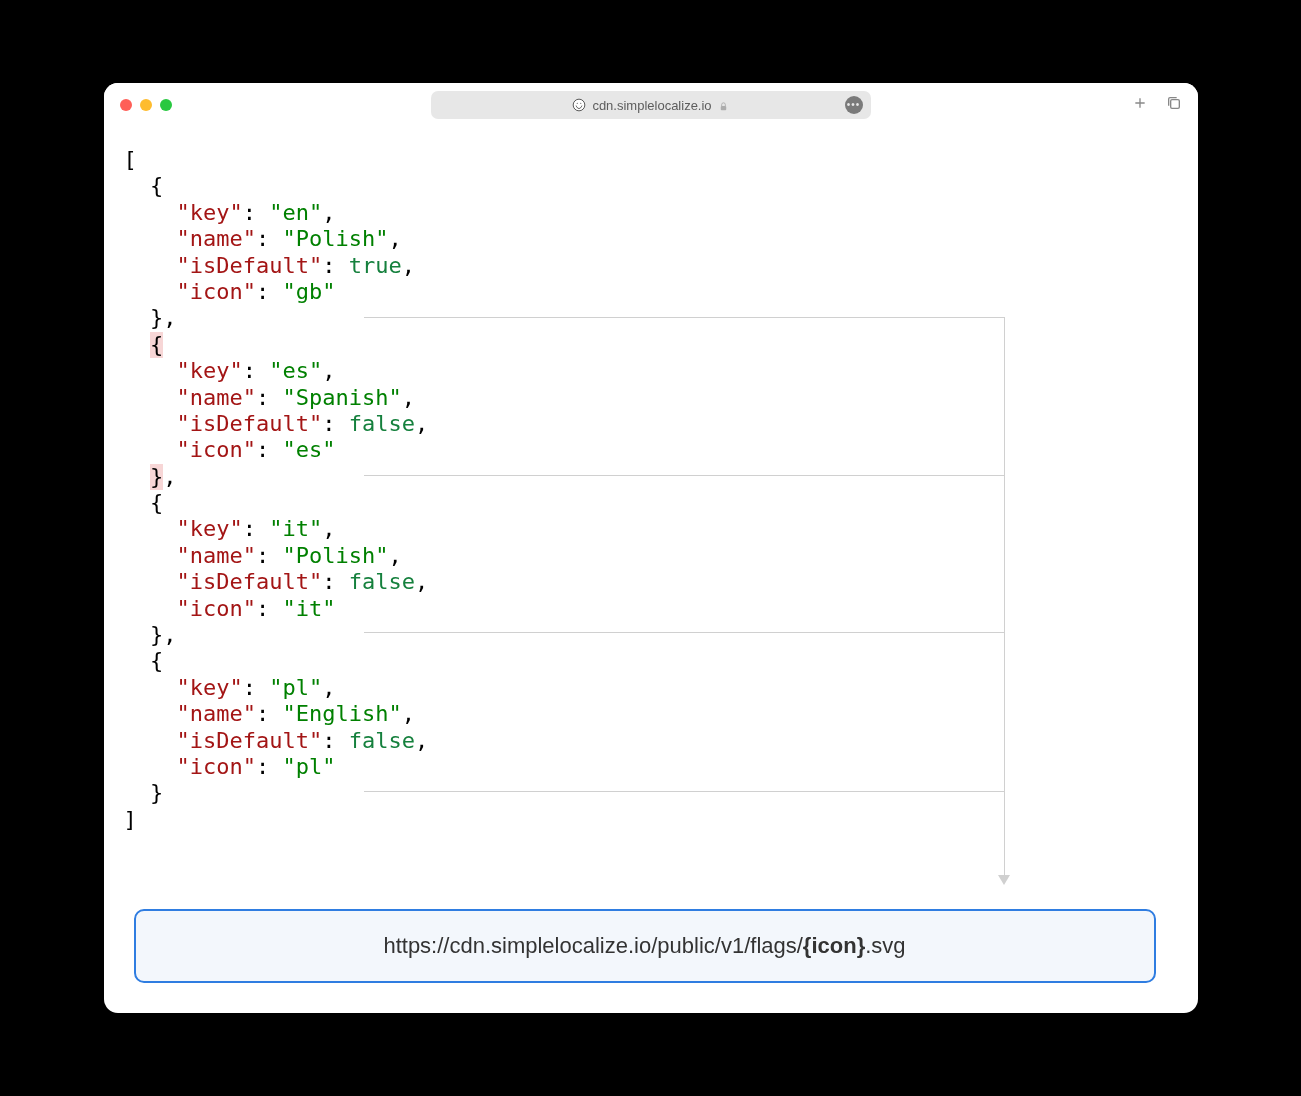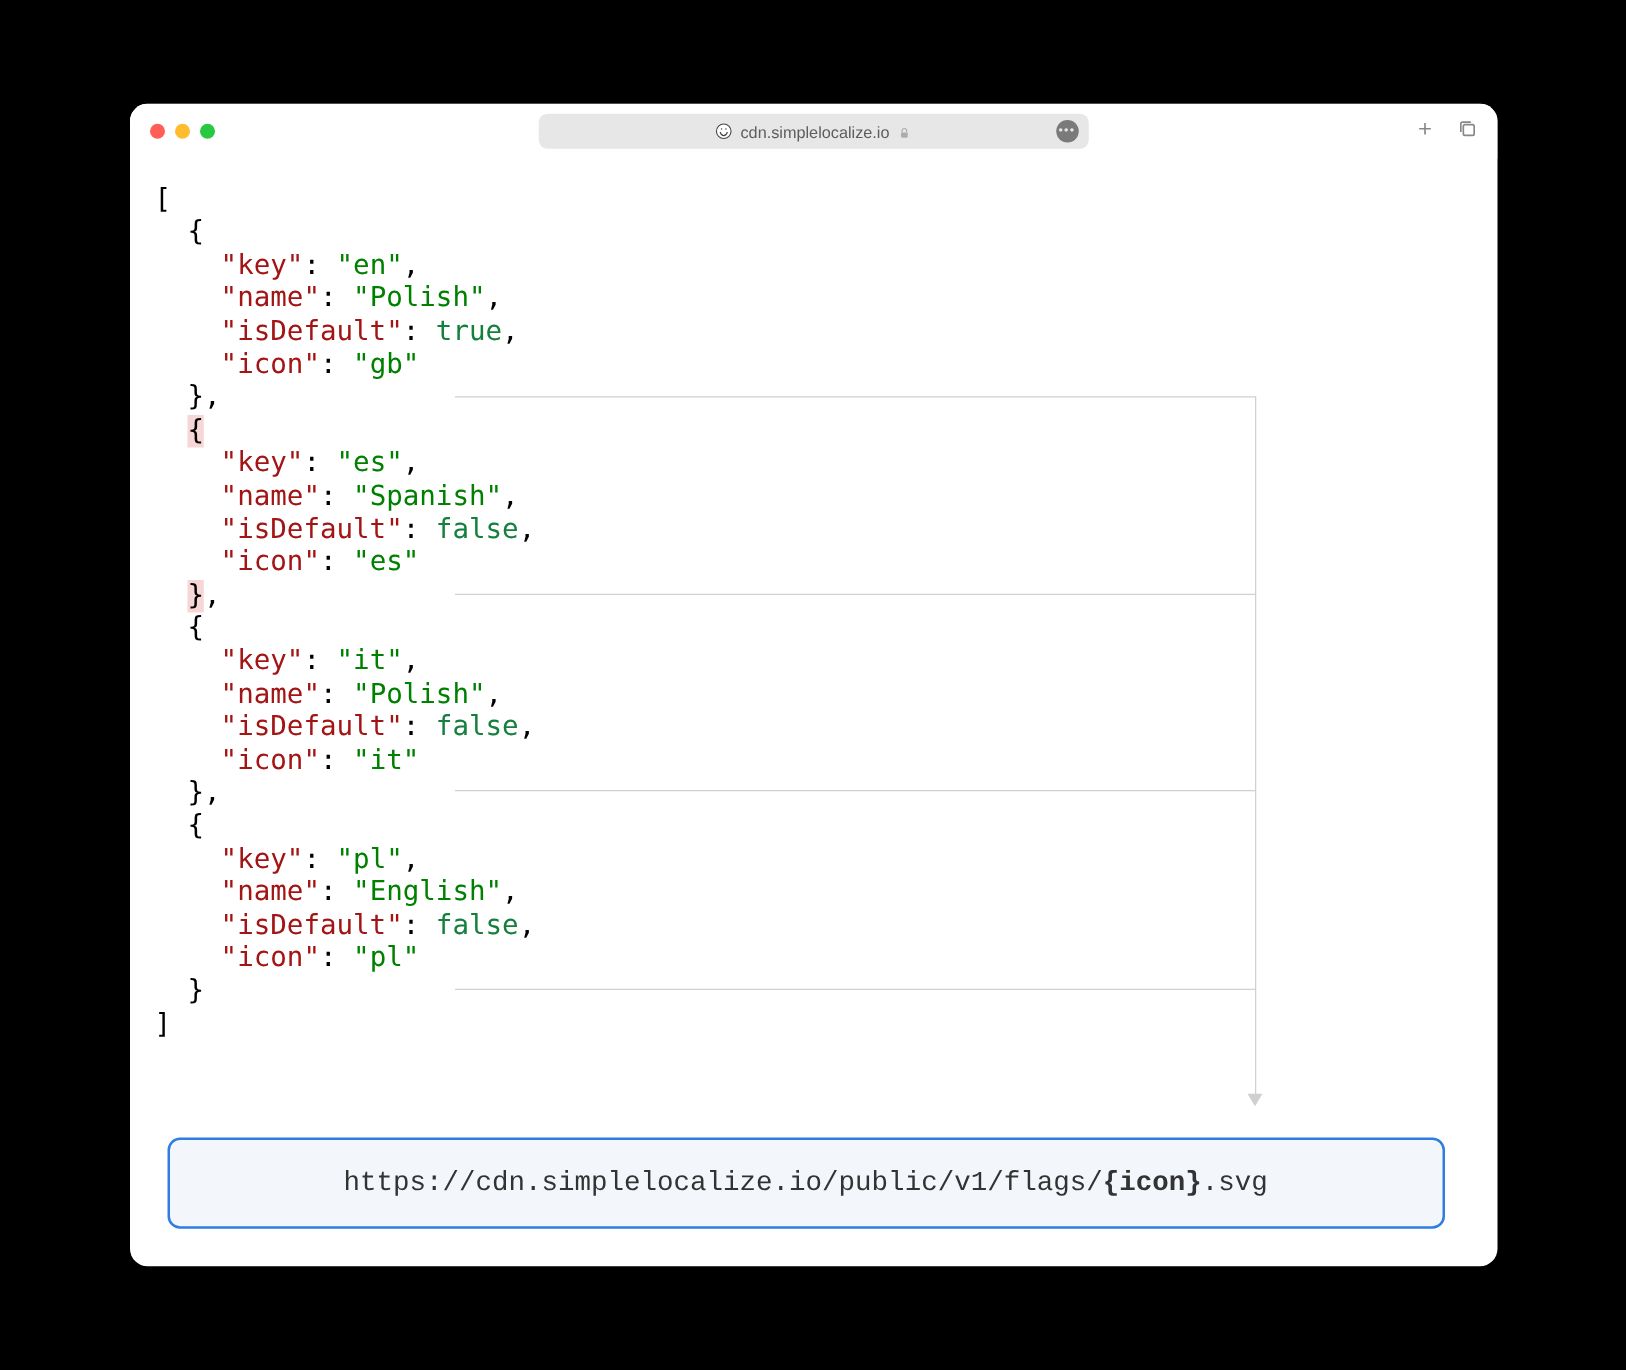--- a/index.html
+++ b/index.html
@@ -143,21 +143,21 @@
     }
     .url-box {
       position: absolute;
       bottom: 30px;
       left: 30px;
       right: 42px;
       background: #f3f7fc;
       border: 2px solid #2f7de1;
       border-radius: 10px;
       padding: 22px 20px;
-      font-family: Liberation Mono, monospace;
+      font-family: Liberation Sans, sans-serif;
       font-size: 22px;
       text-align: center;
       color: #333;
     }
     .url-box .placeholder {
       font-weight: bold;
     }
   </style>
 </head>
 <body>

